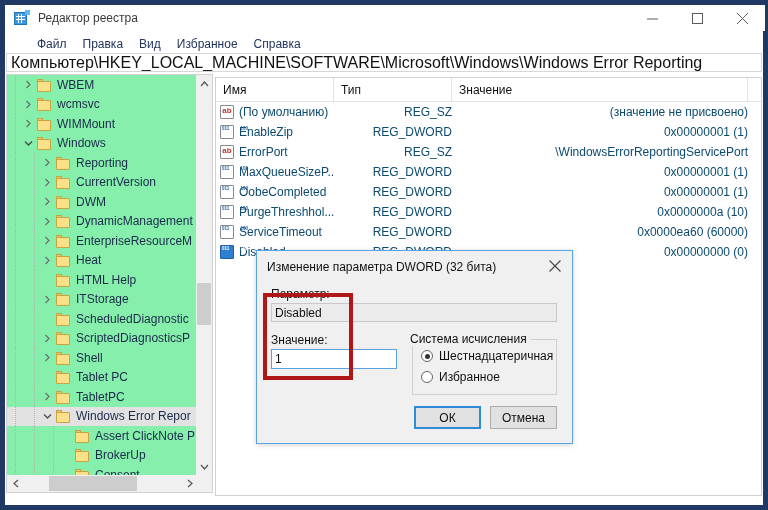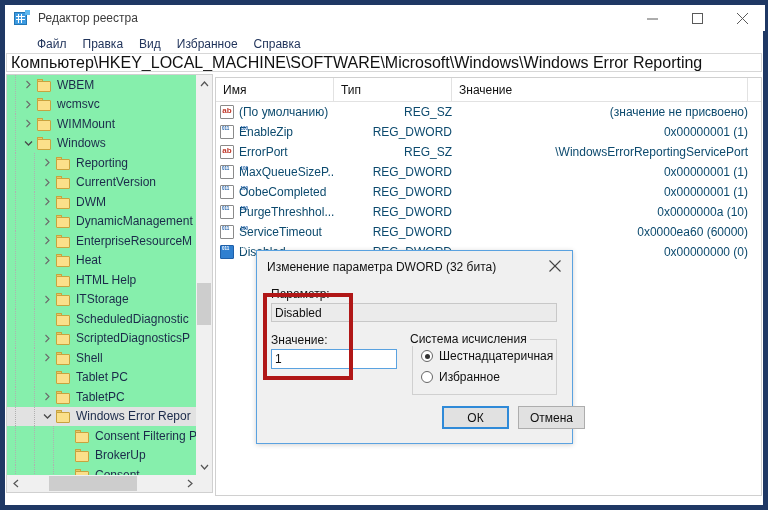--- a/index.html
+++ b/index.html
@@ -458,21 +458,20 @@
     height: 23px;
     background: #e1e1e1;
     border: 1px solid #adadad;
     box-sizing: border-box;
     font-family: "Liberation Sans", sans-serif;
     font-size: 12px;
     color: #111111;
     display: flex;
     align-items: center;
     justify-content: center;
-    margin-left: 28px;
   }
   #btn-ok {
     left: 157px; top: 155px;
     width: 67px;
     border: 2px solid #2f8ad8;
   }
   #btn-cancel {
     left: 233px; top: 155px;
     width: 67px;
   }
@@ -789,21 +788,21 @@
           <div class="tree-row">
             <div class="dotline" style="left: 8px;"></div>
             <div class="dotline" style="left: 27px;"></div>
             <div class="dotline" style="left: 46px;"></div>
             <div style="width: 52px; min-width: 52px;"></div>
             <div class="twisty"></div>
             <div class="folder">
               <div class="tab"></div>
               <div class="body"></div>
             </div>
-            <span class="tree-label">Consent Filtering P</span>
+            <span class="tree-label">Assert ClickNote P</span>
           </div>
           <div class="tree-row">
             <div class="dotline" style="left: 8px;"></div>
             <div class="dotline" style="left: 27px;"></div>
             <div class="dotline" style="left: 46px;"></div>
             <div style="width: 52px; min-width: 52px;"></div>
             <div class="twisty"></div>
             <div class="folder">
               <div class="tab"></div>
               <div class="body"></div>

